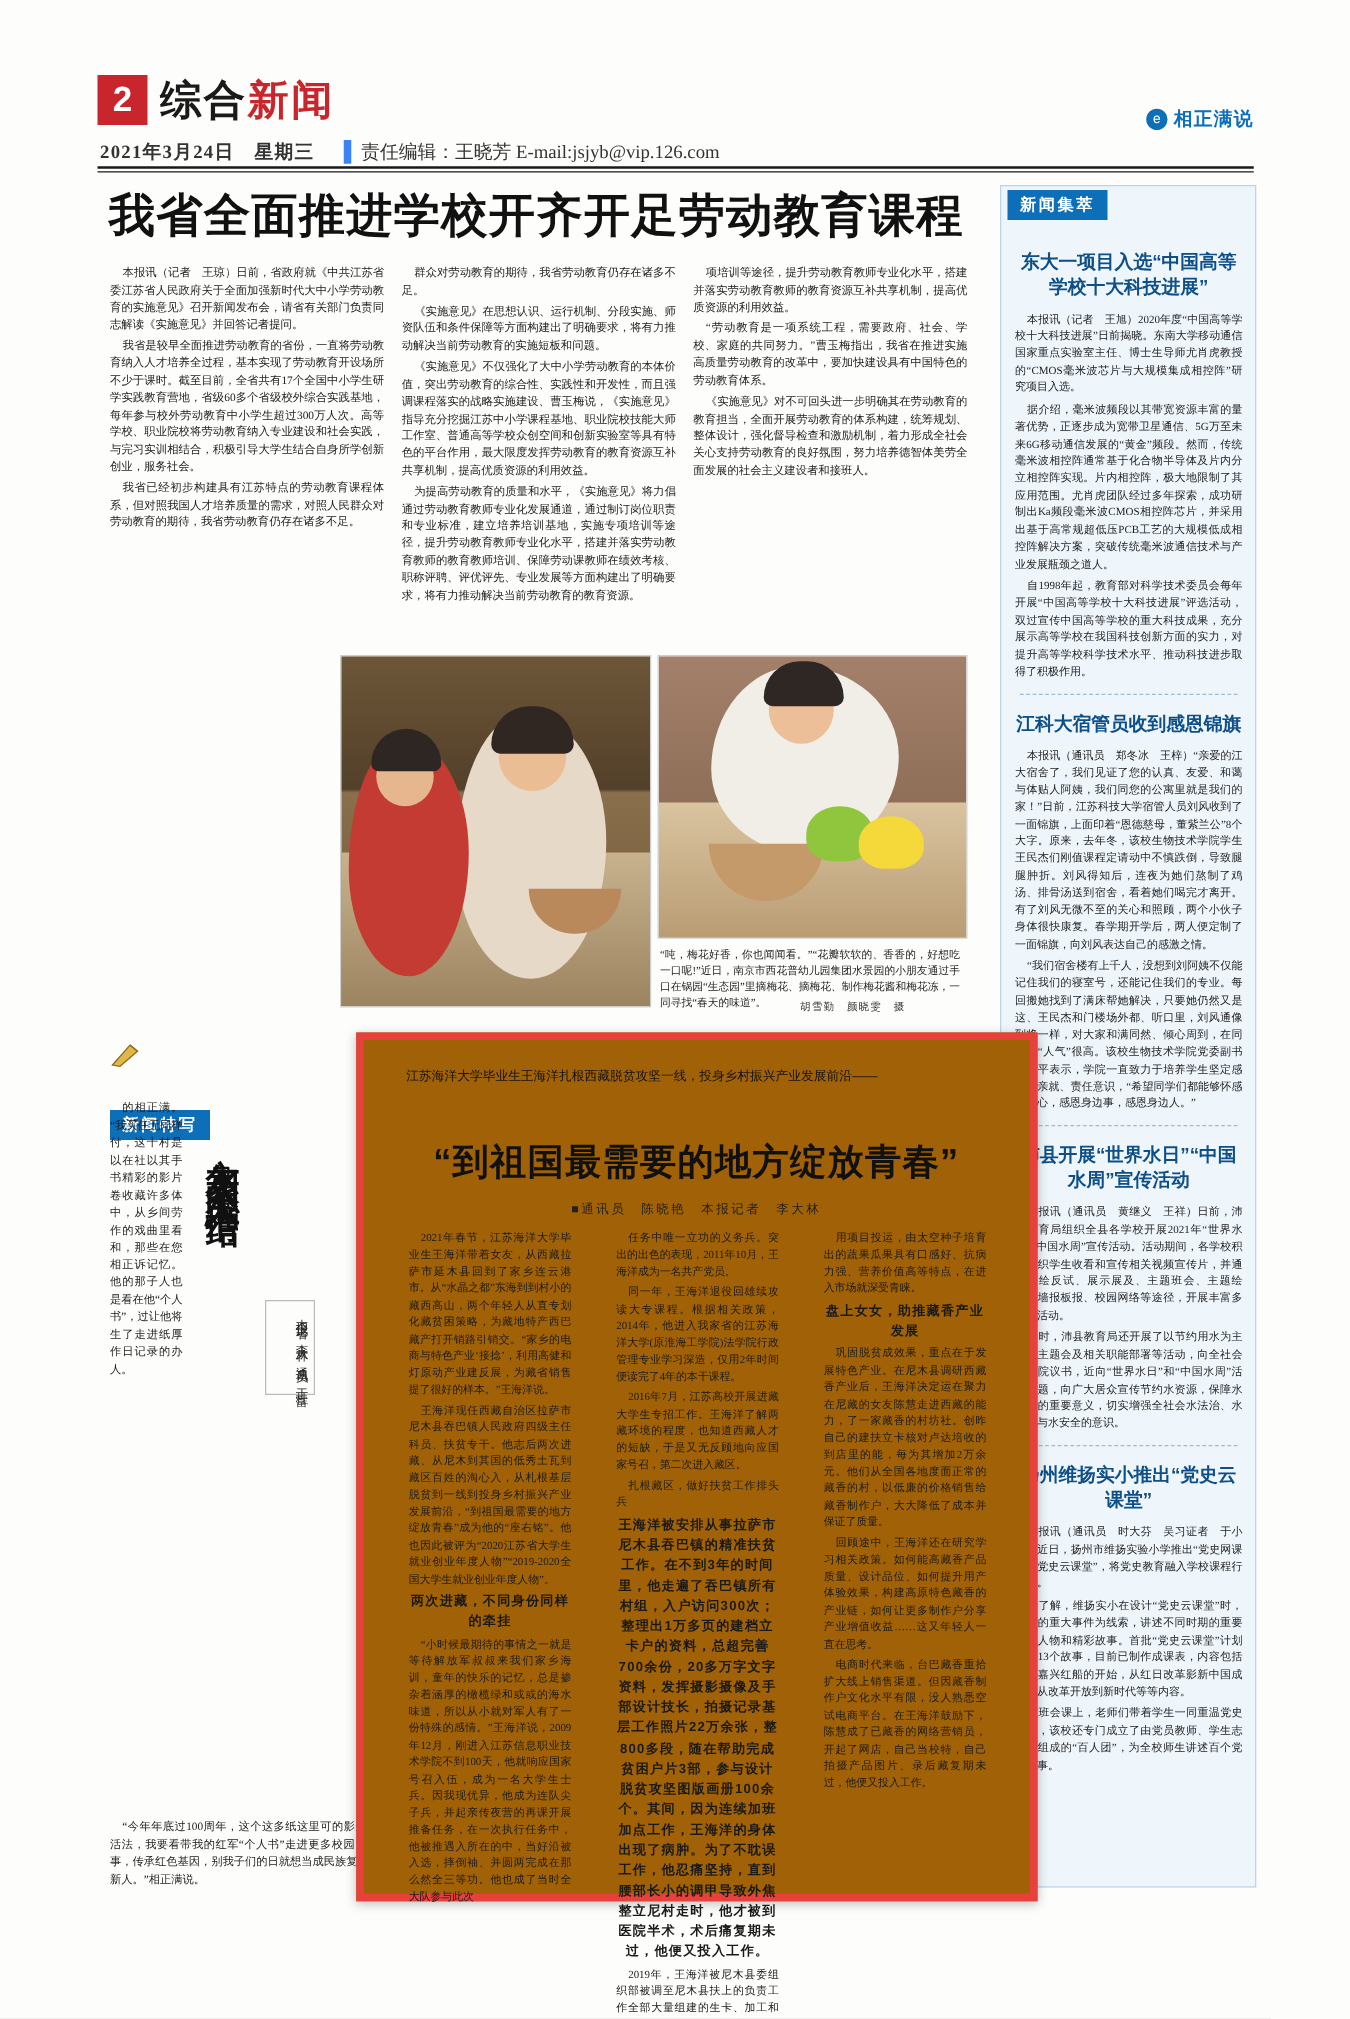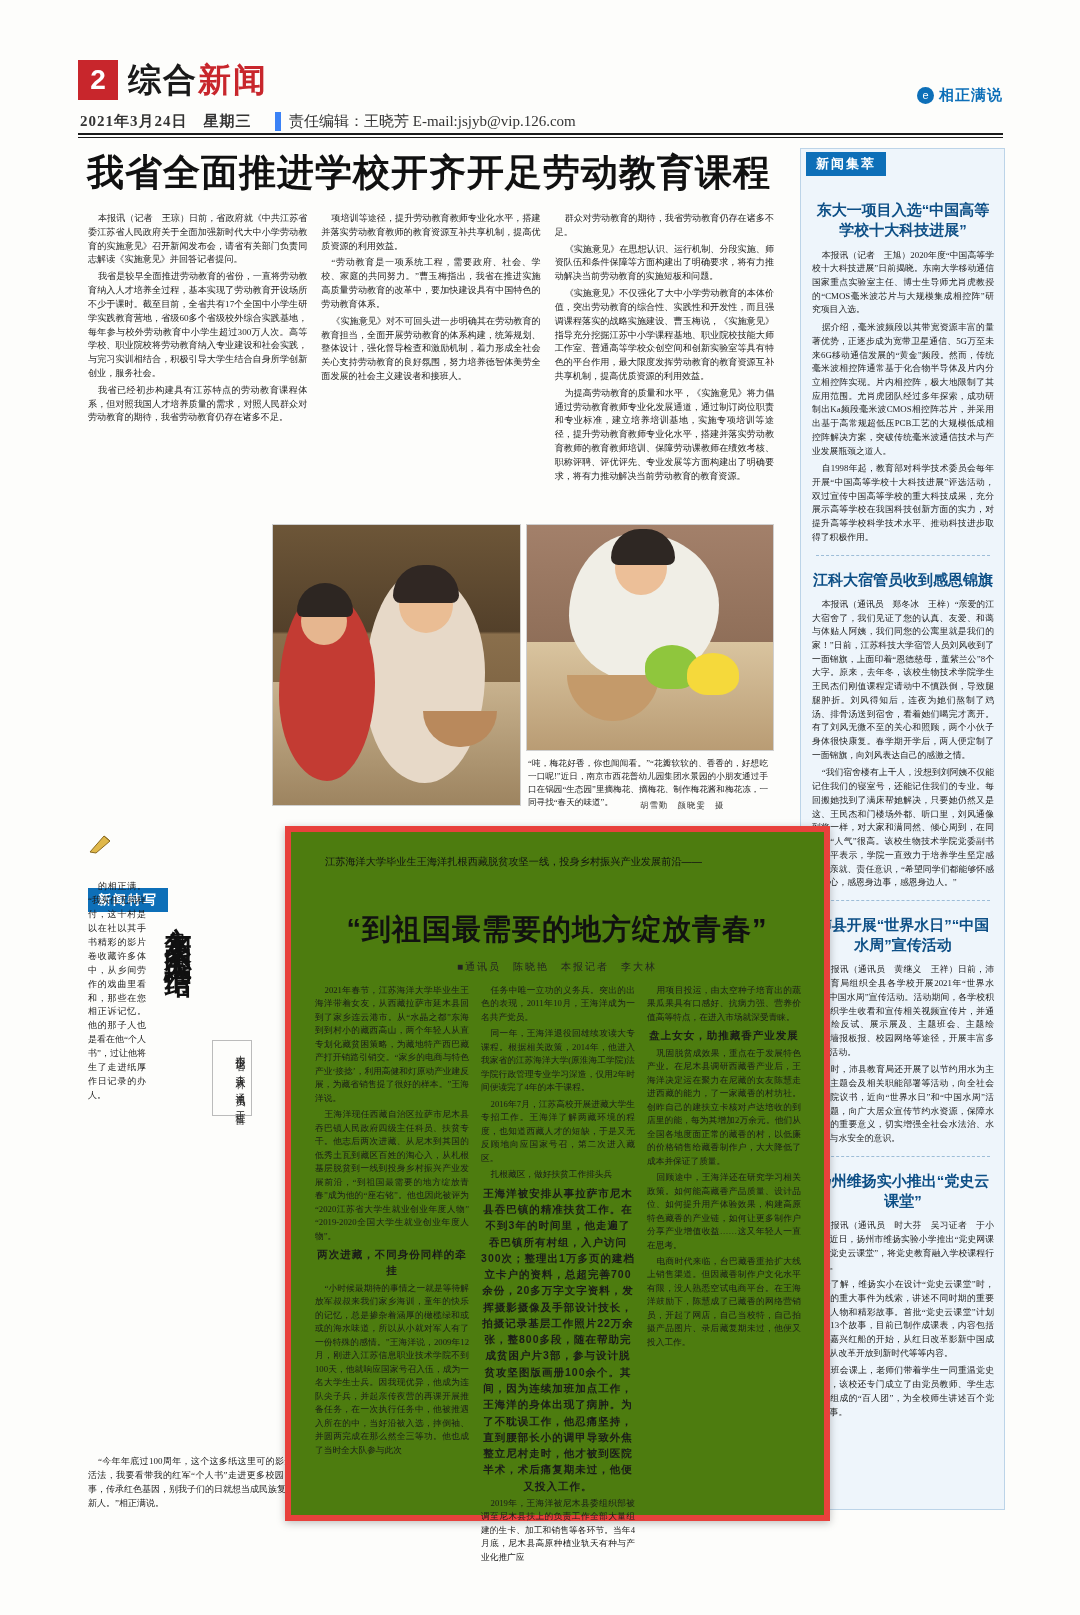--- a/index.html
+++ b/index.html
@@ -97,30 +97,30 @@
   .side-badge .tag{background:#0d6fb8;}
   .side-inner{position:absolute;left:812px;top:186px;width:182px;}
   .side-h{font-family:"Liberation Sans",sans-serif;font-weight:bold;font-size:15px;line-height:1.35;
      color:#0d4f86;text-align:center;margin:14px 0 8px;}
   .side-p{font-size:8.8px;line-height:1.56;color:#1c1c1c;text-align:justify;margin:0 0 4px;text-indent:1.1em;}
   .side-sep{border-top:1px dashed #9dbdd8;margin:10px 4px;}
 
   
   .inset{
     position:absolute;left:285px;top:826px;width:533px;height:683px;
-    background:#4d7c0f;border:6px solid #e8413c;box-shadow:0 2px 8px rgba(0,0,0,.25);
+    background:#a16207;border:6px solid #e8413c;box-shadow:0 2px 8px rgba(0,0,0,.25);
   }
   .inset-kicker{position:absolute;left:34px;top:22px;width:468px;font-size:10.2px;line-height:1.6;
      color:#111;text-align:justify;font-family:"Liberation Sans",sans-serif;}
   .inset-title{position:absolute;left:20px;top:78px;width:492px;text-align:center;
      font-family:"Liberation Sans",sans-serif;font-weight:bold;font-size:29px;color:#111;letter-spacing:1px;}
   .inset-by{position:absolute;left:20px;top:128px;width:492px;text-align:center;font-size:10px;color:#222;letter-spacing:2px;}
   .inset-cols{position:absolute;left:24px;top:152px;width:486px;height:510px;display:flex;gap:12px;}
   .inset-cols .ic{flex:1;font-size:8.7px;line-height:1.55;color:#1a1a1a;text-align:justify;}
-  .inset-cols .ic p{margin:0 0 3px;text-indent:1.1em;}
+  .inset-cols .ic p{margin:0 12px 3px;text-indent:1.1em;}
   .sub{font-family:"Liberation Sans",sans-serif;font-weight:bold;font-size:10.5px;text-align:center;
      margin:7px 0 4px;text-indent:0 !important;letter-spacing:1px;}
 </style>
 </head>
 <body>
 
 <div class="page">
 
   <div class="masthead">
     <div class="mh-num">2</div>
@@ -137,29 +137,29 @@
 
   <div class="headline">我省全面推进学校开齐开足劳动教育课程</div>
 
   <div class="lead-cols">
     <div class="col">
       <p>本报讯（记者　王琼）日前，省政府就《中共江苏省委江苏省人民政府关于全面加强新时代大中小学劳动教育的实施意见》召开新闻发布会，请省有关部门负责同志解读《实施意见》并回答记者提问。</p>
       <p>我省是较早全面推进劳动教育的省份，一直将劳动教育纳入人才培养全过程，基本实现了劳动教育开设场所不少于课时。截至目前，全省共有17个全国中小学生研学实践教育营地，省级60多个省级校外综合实践基地，每年参与校外劳动教育中小学生超过300万人次。高等学校、职业院校将劳动教育纳入专业建设和社会实践，与完习实训相结合，积极引导大学生结合自身所学创新创业，服务社会。</p>
       <p>我省已经初步构建具有江苏特点的劳动教育课程体系，但对照我国人才培养质量的需求，对照人民群众对劳动教育的期待，我省劳动教育仍存在诸多不足。</p>
     </div>
     <div class="col">
-      <p>项培训等途径，提升劳动教育教师专业化水平，搭建并落实劳动教育教师的教育资源互补共享机制，提高优质资源的利用效益。</p>
-      <p>“劳动教育是一项系统工程，需要政府、社会、学校、家庭的共同努力。”曹玉梅指出，我省在推进实施高质量劳动教育的改革中，要加快建设具有中国特色的劳动教育体系。</p>
-      <p>《实施意见》对不可回头进一步明确其在劳动教育的教育担当，全面开展劳动教育的体系构建，统筹规划、整体设计，强化督导检查和激励机制，着力形成全社会关心支持劳动教育的良好氛围，努力培养德智体美劳全面发展的社会主义建设者和接班人。</p>
-    </div>
-    <div class="col">
       <p>群众对劳动教育的期待，我省劳动教育仍存在诸多不足。</p>
       <p>《实施意见》在思想认识、运行机制、分段实施、师资队伍和条件保障等方面构建出了明确要求，将有力推动解决当前劳动教育的实施短板和问题。</p>
       <p>《实施意见》不仅强化了大中小学劳动教育的本体价值，突出劳动教育的综合性、实践性和开发性，而且强调课程落实的战略实施建设、曹玉梅说，《实施意见》指导充分挖掘江苏中小学课程基地、职业院校技能大师工作室、普通高等学校众创空间和创新实验室等具有特色的平台作用，最大限度发挥劳动教育的教育资源互补共享机制，提高优质资源的利用效益。</p>
       <p>为提高劳动教育的质量和水平，《实施意见》将力倡通过劳动教育教师专业化发展通道，通过制订岗位职责和专业标准，建立培养培训基地，实施专项培训等途径，提升劳动教育教师专业化水平，搭建并落实劳动教育教师的教育教师培训、保障劳动课教师在绩效考核、职称评聘、评优评先、专业发展等方面构建出了明确要求，将有力推动解决当前劳动教育的教育资源。</p>
+    </div>
+    <div class="col">
+      <p>项培训等途径，提升劳动教育教师专业化水平，搭建并落实劳动教育教师的教育资源互补共享机制，提高优质资源的利用效益。</p>
+      <p>“劳动教育是一项系统工程，需要政府、社会、学校、家庭的共同努力。”曹玉梅指出，我省在推进实施高质量劳动教育的改革中，要加快建设具有中国特色的劳动教育体系。</p>
+      <p>《实施意见》对不可回头进一步明确其在劳动教育的教育担当，全面开展劳动教育的体系构建，统筹规划、整体设计，强化督导检查和激励机制，着力形成全社会关心支持劳动教育的良好氛围，努力培养德智体美劳全面发展的社会主义建设者和接班人。</p>
     </div>
   </div>
 
   <div class="photos">
     <div class="ph ph1">
       <div class="kidscene"></div>
       <div class="blob c2"></div>
       <div class="blob c1"></div>
       <div class="blob c1f"></div>
       <div class="blob hair1"></div>

